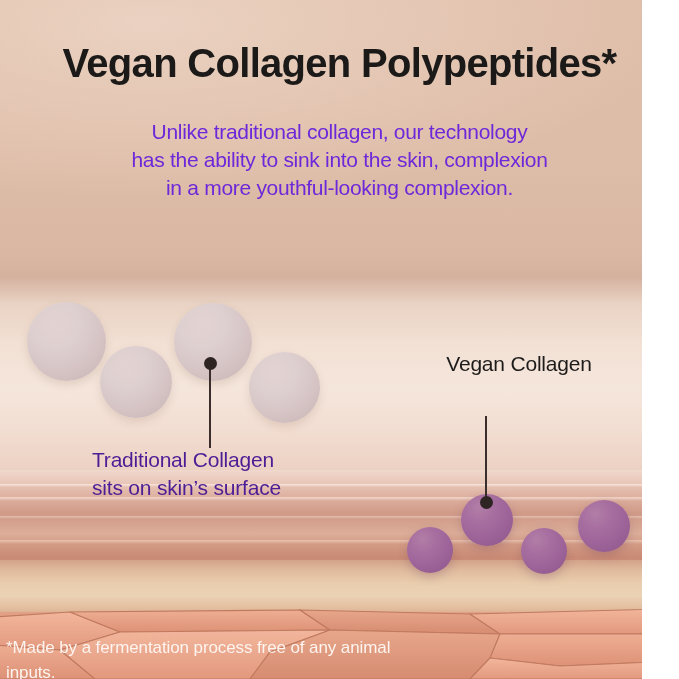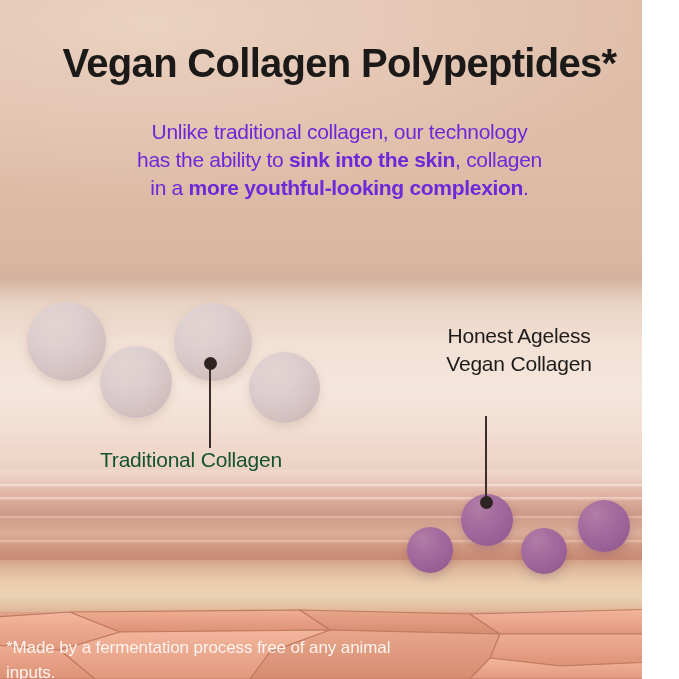--- a/index.html
+++ b/index.html
@@ -143,31 +143,31 @@
     left: 40px; top: 118px;
     width: 599px;
     text-align: center;
     font-size: 21px;
     font-weight: 400;
     letter-spacing: -0.3px;
     line-height: 1.33;
     color: #6d28d9;
     z-index: 6;
   }
-  .subhead b { font-weight: 700; }
+  .subhead b { font-weight: 400; }
 
   .label-left {
     position: absolute;
-    left: 100px; top: 446px;
+    left: 92px; top: 446px;
     width: 260px;
     font-size: 21px;
     font-weight: 400;
     letter-spacing: -0.2px;
     line-height: 1.32;
-    color: #14532d;
+    color: #4c1d95;
     z-index: 7;
   }
 
   .label-right {
     position: absolute;
     left: 404px; top: 322px;
     width: 230px;
     text-align: center;
     font-size: 21px;
     font-weight: 400;
@@ -279,50 +279,51 @@
       <polygon points="330,26 500,30 490,54 470,75 250,75 270,48" fill="url(#cellB)" stroke="#c07a60" stroke-width="1.1"></polygon>
       <polygon points="500,30 700,30 700,56 560,62 490,54" fill="url(#cellA)" stroke="#c07a60" stroke-width="1.1"></polygon>
       <polygon points="490,54 560,62 700,56 700,75 470,75" fill="url(#cellC)" stroke="#c07a60" stroke-width="1.1"></polygon>
     </svg>
   </div>
 
   <div class="headline">Vegan Collagen Polypeptides*</div>
 
   <div class="subhead">
     <span>Unlike traditional collagen, our technology</span><br>
-    <span>has the ability to </span><b>sink into the skin</b><span>, collagen</span><br>
+    <span>has the ability to </span><b>sink into the skin</b><span>, complexion</span><br>
     <span>in a </span><b>more youthful-looking complexion</b><span>.</span>
   </div>
 
   <div class="circle circle-trad" style="left:27px;  top:302px; width:79px;  height:79px;"></div>
   <div class="circle circle-trad" style="left:100px; top:346px; width:72px;  height:72px;"></div>
   <div class="circle circle-trad" style="left:174px; top:303px; width:78px;  height:78px;"></div>
   <div class="circle circle-trad" style="left:249px; top:352px; width:71px;  height:71px;"></div>
 
   <div class="circle circle-vegan" style="left:407px; top:527px; width:46px; height:46px;"></div>
   <div class="circle circle-vegan" style="left:461px; top:494px; width:52px; height:52px;"></div>
   <div class="circle circle-vegan" style="left:521px; top:528px; width:46px; height:46px;"></div>
   <div class="circle circle-vegan" style="left:578px; top:500px; width:52px; height:52px;"></div>
 
   <div class="leader">
     <div class="leader-line" style="left:209px; top:364px; height:84px;"></div>
     <div class="leader-dot" style="left:204px; top:357px;"></div>
   </div>
 
   <div class="label-left">
     <span>Traditional Collagen</span><br>
+    <span>sits on skin’s surface</span>
   </div>
 
   <div class="leader">
     <div class="leader-line" style="left:485px; top:416px; height:86px;"></div>
     <div class="leader-dot" style="left:480px; top:496px;"></div>
   </div>
 
   <div class="label-right">
-    <span>Honest Ageless</span><br>
+    <br>
     <span>Vegan Collagen</span><br>
   </div>
 
   <div class="footnote">
     <span>*Made by a fermentation process free of any animal inputs.</span><br>
   </div>
 
 </div>
 
 </body></html>

